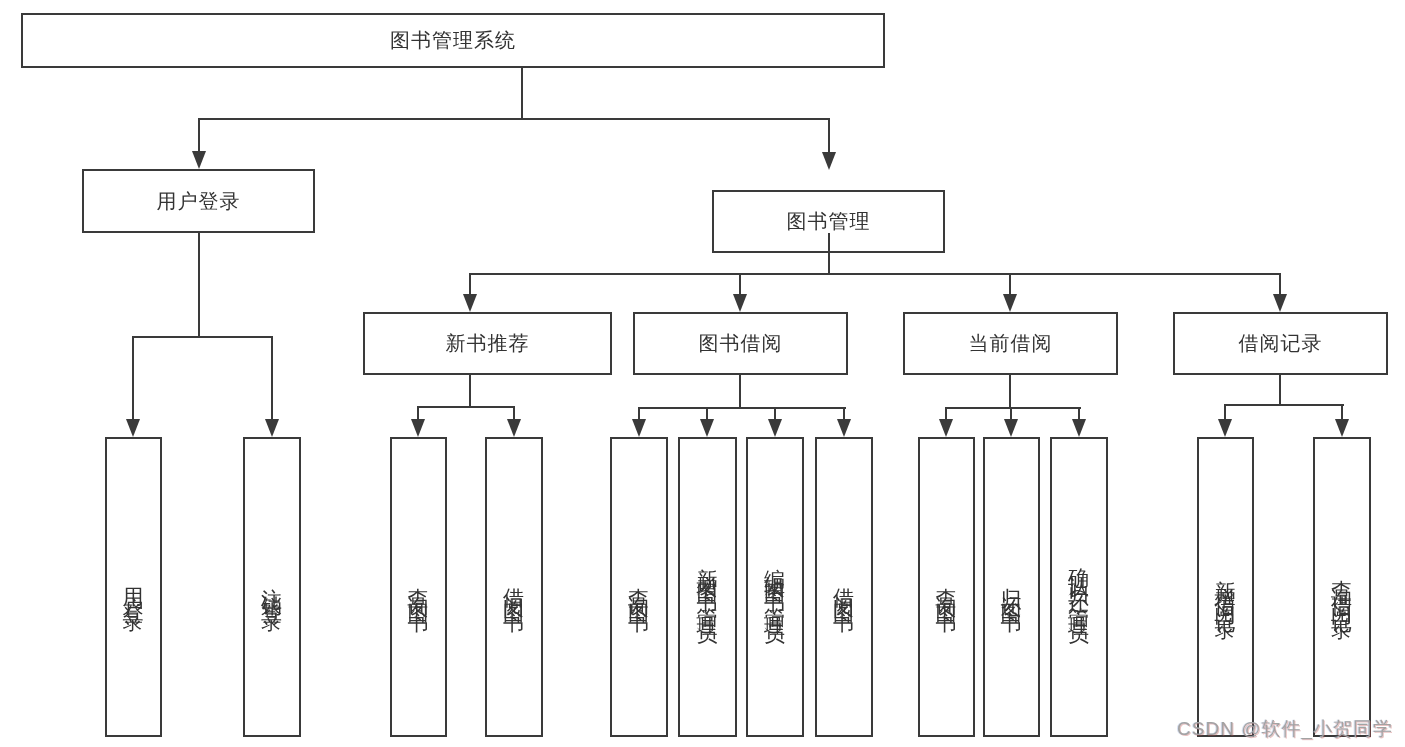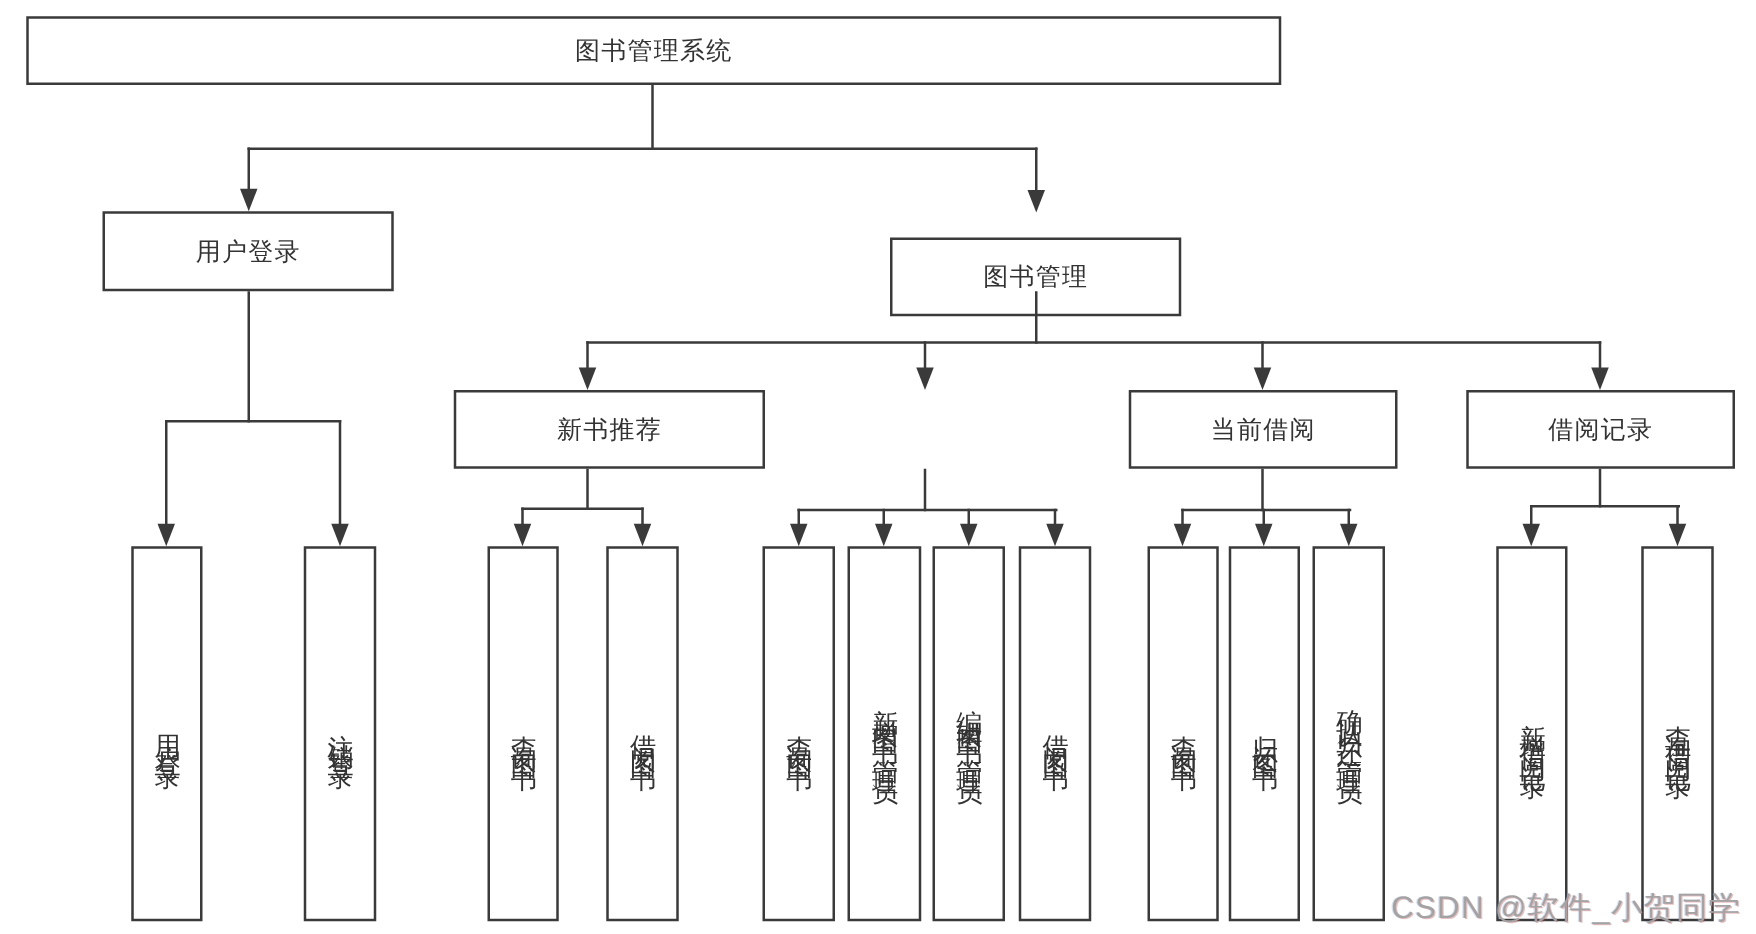--- a/index.html
+++ b/index.html
@@ -20,37 +20,38 @@
   }
   .vline{position:absolute;width:2px;background:#3a3a3a;}
   .hline{position:absolute;height:2px;background:#3a3a3a;}
   .arrow{
     position:absolute;width:0;height:0;
     border-left:7px solid transparent;border-right:7px solid transparent;
     border-top:18px solid #3a3a3a;
   }
   .watermark{
     position:absolute;right:12px;bottom:5px;z-index:5;
-    font-size:25px;color:#a3a3a3;letter-spacing:1px;
+    font-size:19px;color:#a3a3a3;letter-spacing:1px;
     text-shadow:1px 1px 0 rgba(190,80,80,.35),-1px 0 0 rgba(100,130,200,.25);
   }
 </style>
 </head>
 <body>
 
 <div id="canvas">
 
-  <div class="node" style="left:21px;top:13px;width:1004px;height:55px;">图书管理系统</div>
+  <div class="node" style="left:21px;top:13px;width:864px;height:55px;">图书管理系统</div>
 
   <div class="node" style="left:82px;top:169px;width:233px;height:64px;">用户登录</div>
 
   <div class="node" style="left:712px;top:170px;width:233px;height:63px;margin-top:20px;">图书管理</div>
 
   <div class="node" style="left:363px;top:312px;width:249px;height:63px;">新书推荐</div>
 
+  <div class="node" style="left:633px;top:312px;width:215px;height:63px;">图书借阅</div>
 
   <div class="node" style="left:903px;top:312px;width:215px;height:63px;">当前借阅</div>
 
   <div class="node" style="left:1173px;top:312px;width:215px;height:63px;">借阅记录</div>
 
   <div class="leaf" style="left:105px;top:437px;width:57px;height:300px;">用户登录</div>
 
   <div class="leaf" style="left:243px;top:437px;width:58px;height:300px;">注销登录</div>
 
   <div class="leaf" style="left:390px;top:437px;width:57px;height:300px;">查询图书</div>

